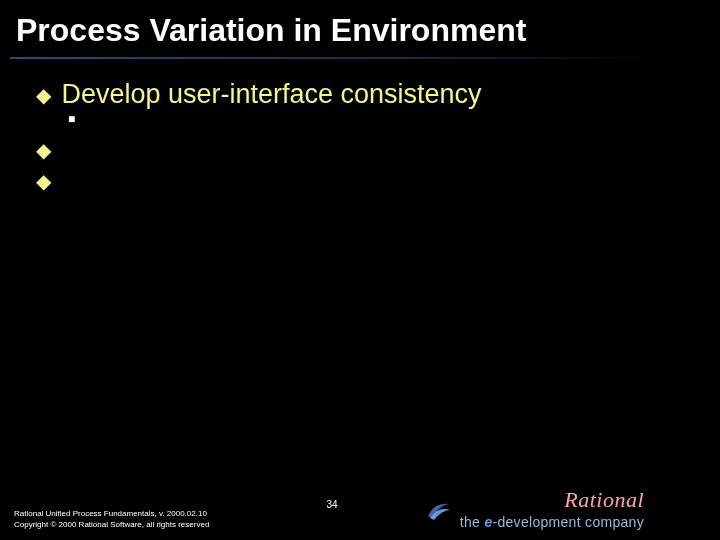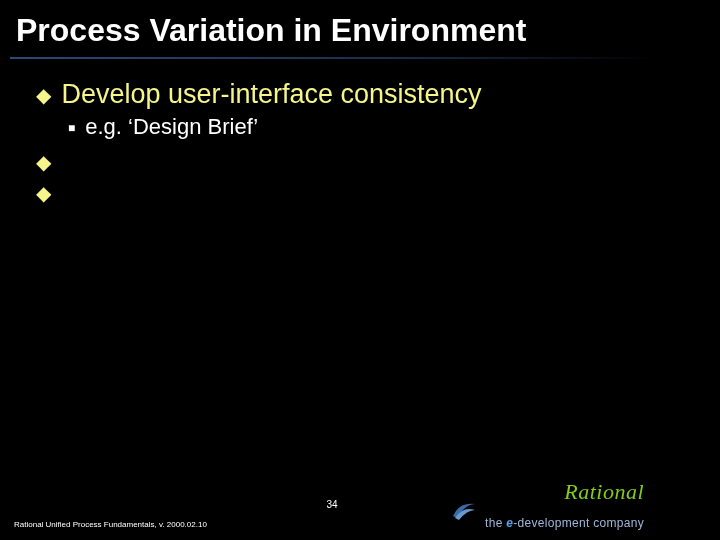--- a/index.html
+++ b/index.html
@@ -92,29 +92,29 @@
   }
   .logo-wrap {
     display: flex;
     flex-direction: column;
     align-items: flex-end;
   }
   .logo-name {
     font-family: Georgia, "Times New Roman", serif;
     font-style: italic;
     font-size: 22px;
-    color: #84cc16;
+    color: #fca5a5;
     letter-spacing: 0.5px;
     line-height: 20px;
   }
   .logo-tag {
-    font-size: 12px;
+    font-size: 14px;
     color: #9fb6d9;
     letter-spacing: 0.3px;
-    margin-top: 14px;
+    margin-top: 4px;
   }
   .logo-tag .e {
     color: #5aa0e6;
     font-style: italic;
     font-weight: bold;
   }
   .logo-swoosh {
     width: 26px;
     height: 26px;
     position: relative;
@@ -133,36 +133,36 @@
 
   <div class="content">
 
     <div class="bullet-l1">
       <span class="marker">◆</span>
       <span>Develop user-interface consistency</span>
     </div>
 
     <div class="bullet-l2">
       <span class="marker">■</span>
-      <span>e.g. ‘Design Brief’</span>
     </div>
 
     <div class="bullet-l1">
       <span class="marker">◆</span>
     </div>
 
     <div class="bullet-l1">
       <span class="marker">◆</span>
     </div>
 
   </div>
 
   <div class="footer">
     <div class="footer-left">
       <div>Rational Unified Process Fundamentals, v. 2000.02.10</div>
+      <div>Copyright © 2000 Rational Software, all rights reserved</div>
     </div>
 
     <div class="footer-center">34</div>
 
     <div class="footer-right">
       <div class="logo-swoosh">
         <svg width="26" height="26" viewBox="0 0 26 26">
           <path d="M2 20 Q8 6 24 8 Q14 8 6 22 Z" fill="#3a6aa8"></path>
           <path d="M4 22 Q12 10 24 14 Q16 14 8 24 Z" fill="#6a9acd"></path>
         </svg>

